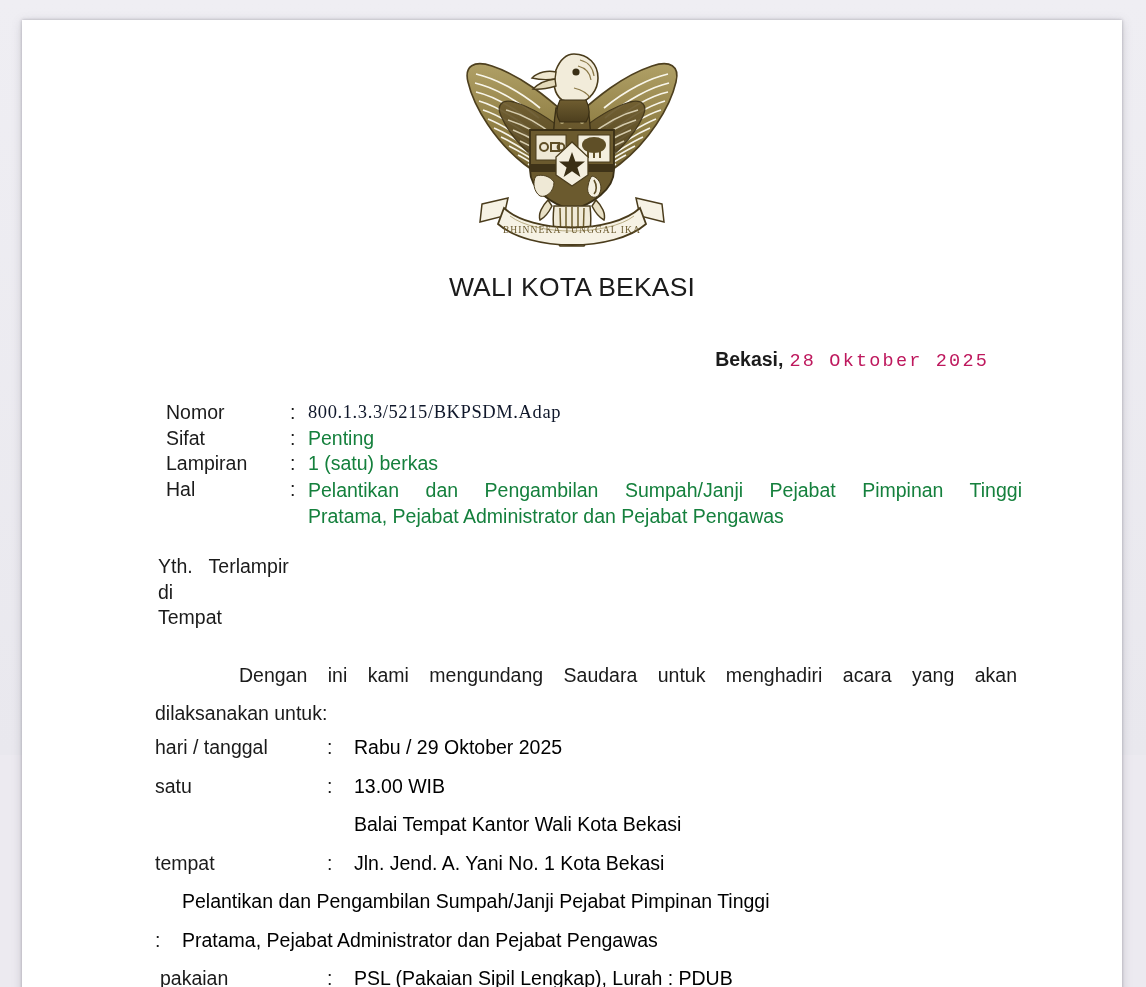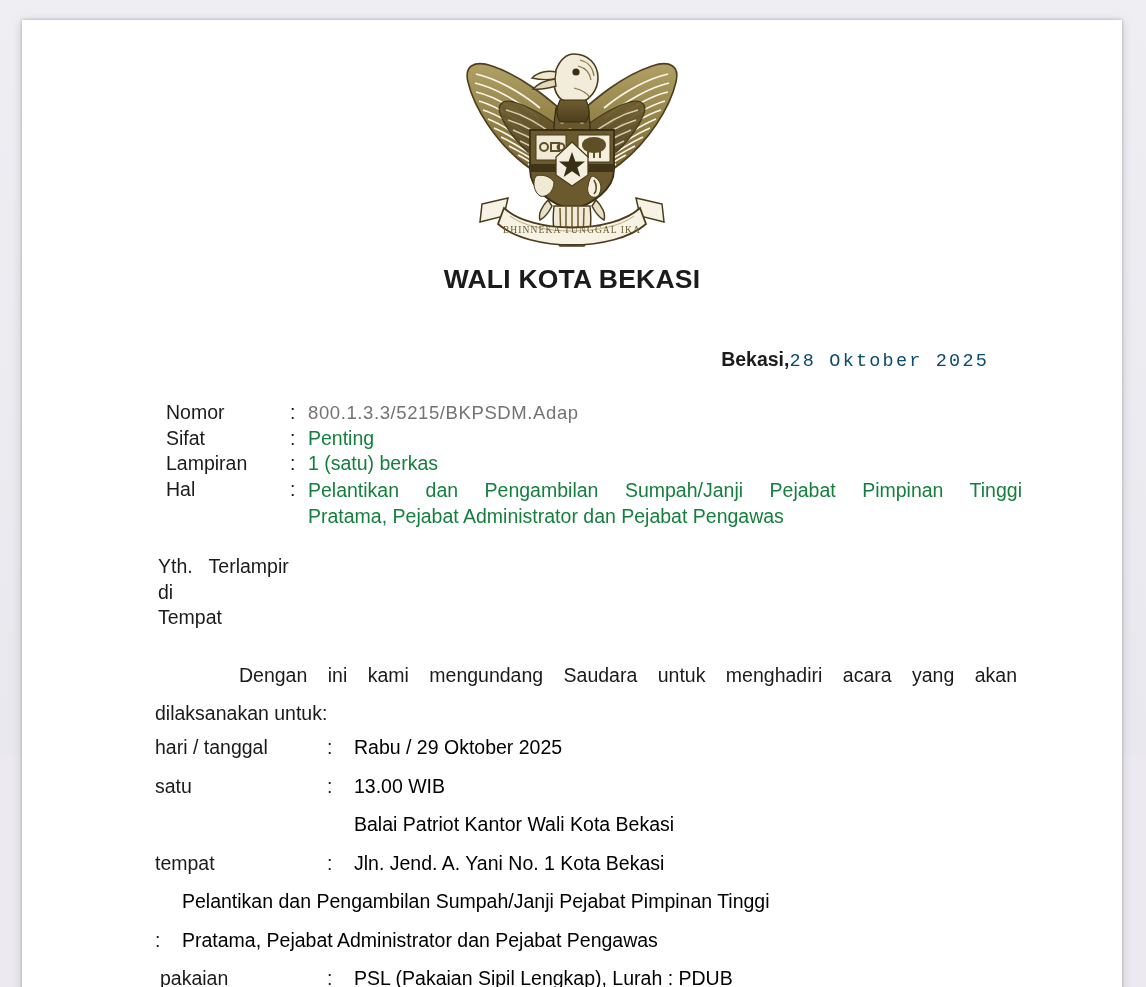--- a/index.html
+++ b/index.html
@@ -47,48 +47,48 @@
   .emblem {
     width: 232px;
     height: 222px;
     display: block;
   }
 
   
   .doc-title {
     position: absolute;
     left: 0;
-    top: 244px;
+    top: 252px;
     width: 100%;
     text-align: center;
     font-size: 26.5px;
     letter-spacing: 0.2px;
     color: #1b1b1b;
-    font-weight: 700;
+    font-weight: 400;
   }
 
   
   .placedate {
     position: absolute;
     right: 133px;
     top: 328px;
     font-size: 19.5px;
     white-space: nowrap;
     color: #1b1b1b;
   }
   .placedate .place {
     font-weight: bold;
     font-size: 19.5px;
   }
   .placedate .date {
     font-family: "Liberation Mono", monospace;
-    color: #0c4a6e;
+    color: #be185d;
     font-size: 18.5px;
     letter-spacing: 2.2px;
-    margin-left: 0;
+    margin-left: 6px;
   }
 
   
   .meta {
     position: absolute;
     left: 144px;
     top: 380px;
     width: 860px;
   }
   .meta-row {
@@ -107,22 +107,22 @@
     flex: 0 0 18px;
     font-size: 19.5px;
     color: #1b1b1b;
   }
   .meta-value {
     flex: 1 1 auto;
     font-size: 19.5px;
     color: #15803d;
   }
   .meta-value.mono {
-    font-family: Liberation Sans, sans-serif;
-    color: #737373;
+    font-family: Liberation Serif, serif;
+    color: #0f172a;
     font-size: 18.5px;
     letter-spacing: 0.6px;
   }
   .meta-value.justify {
     text-align: justify;
     line-height: 26px;
     width: 714px;
     flex: 0 0 714px;
   }
   .meta-value.justify > .ln1 {
@@ -431,21 +431,21 @@
         <span class="det-colon">:</span>
         <span class="det-value">
           <span class="vline">13.00 WIB</span>
         </span>
       </div>
 
       <div class="det-row">
         <span class="det-label">tempat</span>
         <span class="det-colon">:</span>
         <span class="det-value">
-          <span class="vline">Balai Patriot Kantor Wali Kota Bekasi</span>
+          <span class="vline">Balai Tempat Kantor Wali Kota Bekasi</span>
           <span class="vline">Jln. Jend. A. Yani No. 1 Kota Bekasi</span>
         </span>
       </div>
 
       <div class="det-row">
         <span class="det-colon">:</span>
         <span class="det-value">
           <span class="vline">Pelantikan dan Pengambilan Sumpah/Janji Pejabat Pimpinan Tinggi</span>
           <span class="vline">Pratama, Pejabat Administrator dan Pejabat Pengawas</span>
         </span>

